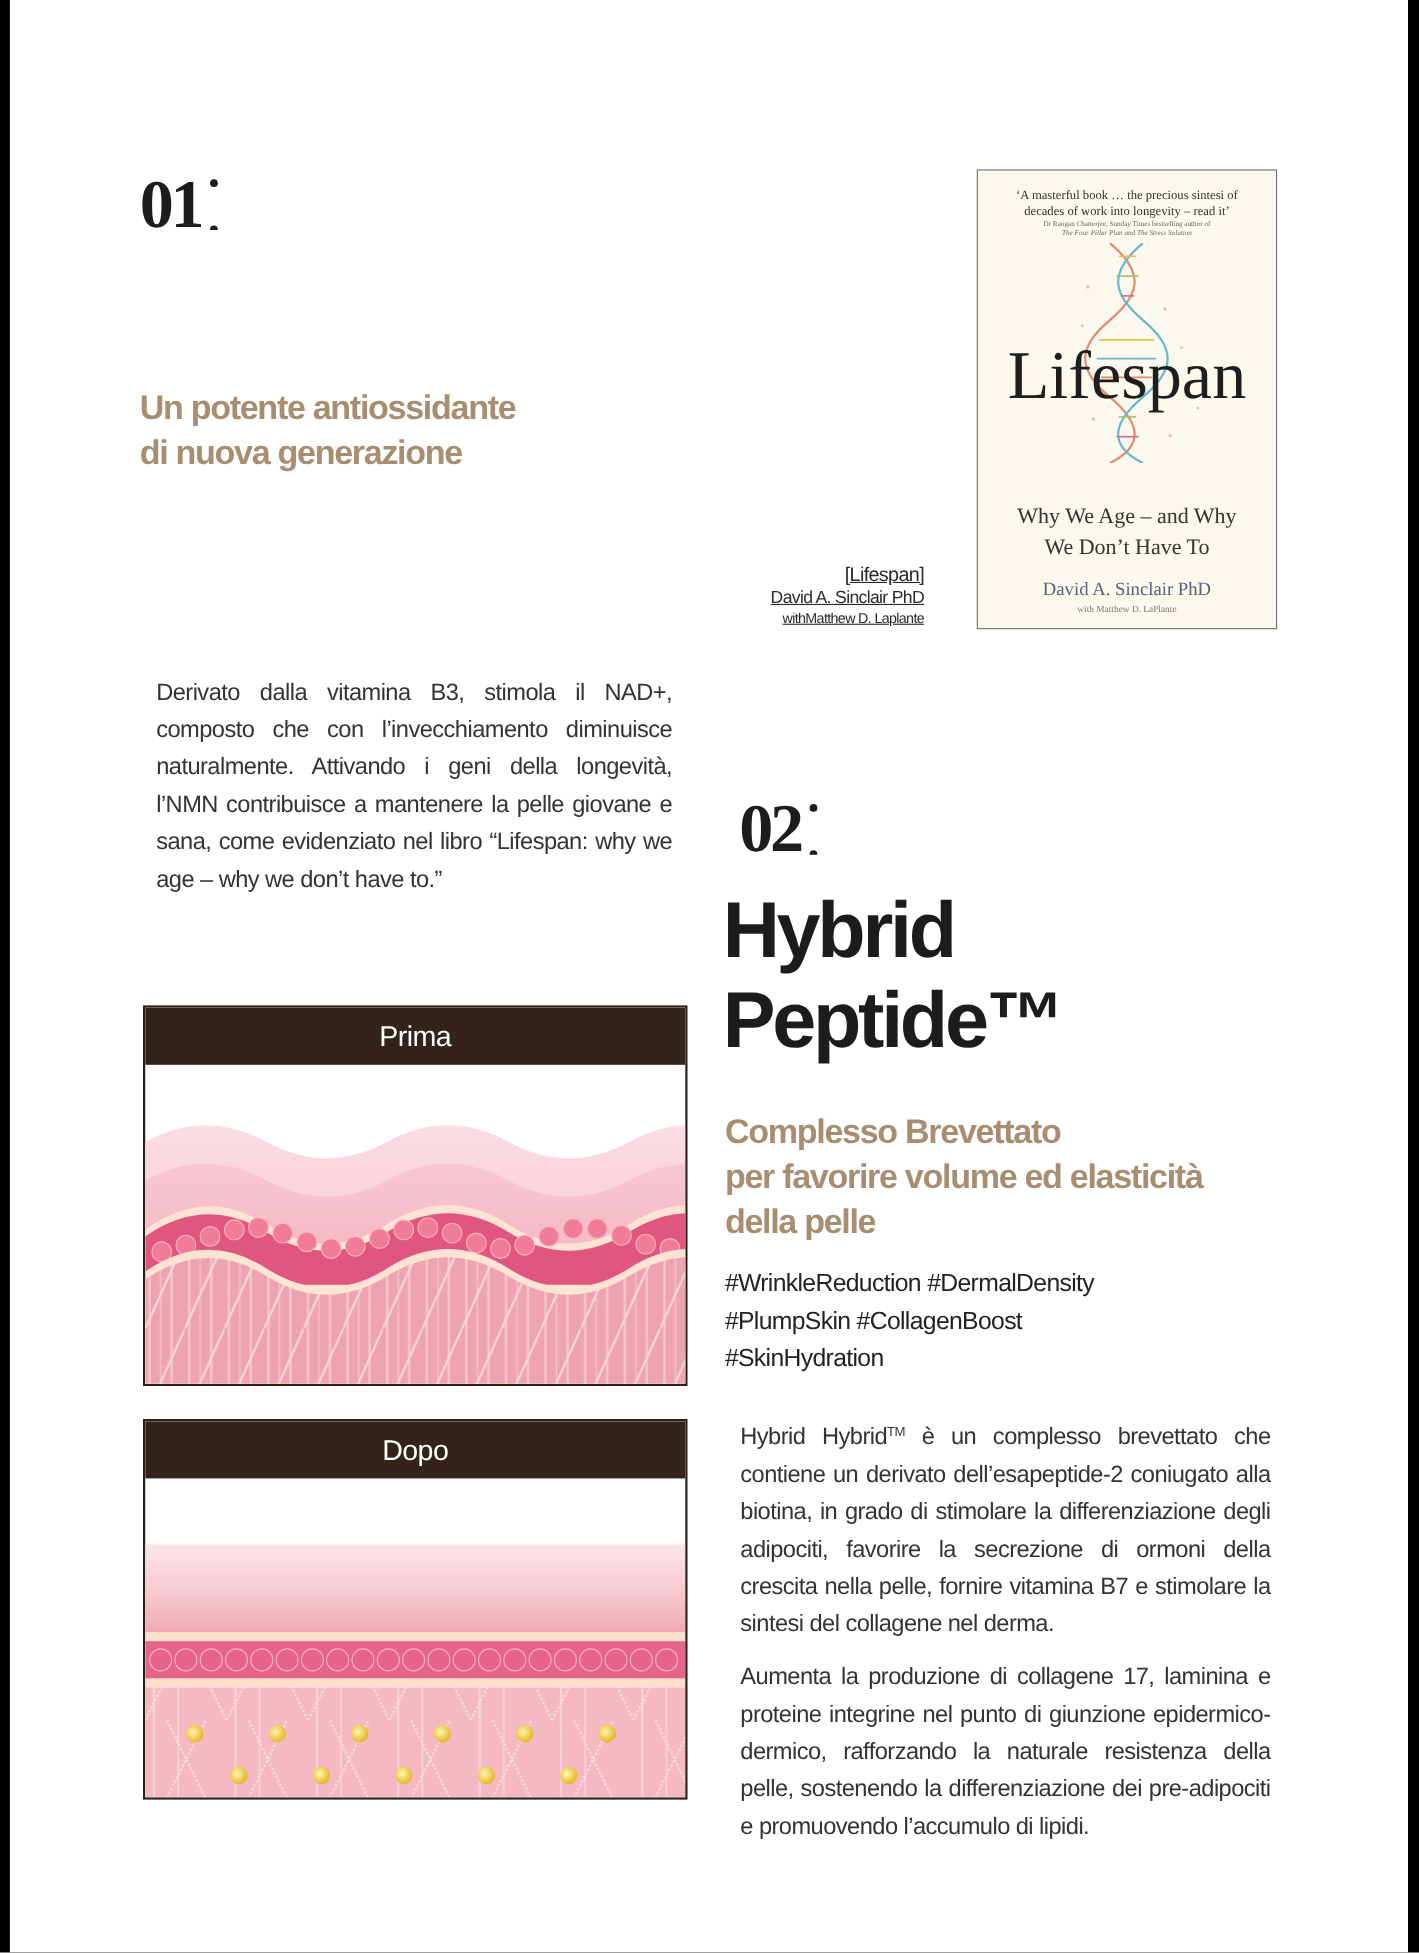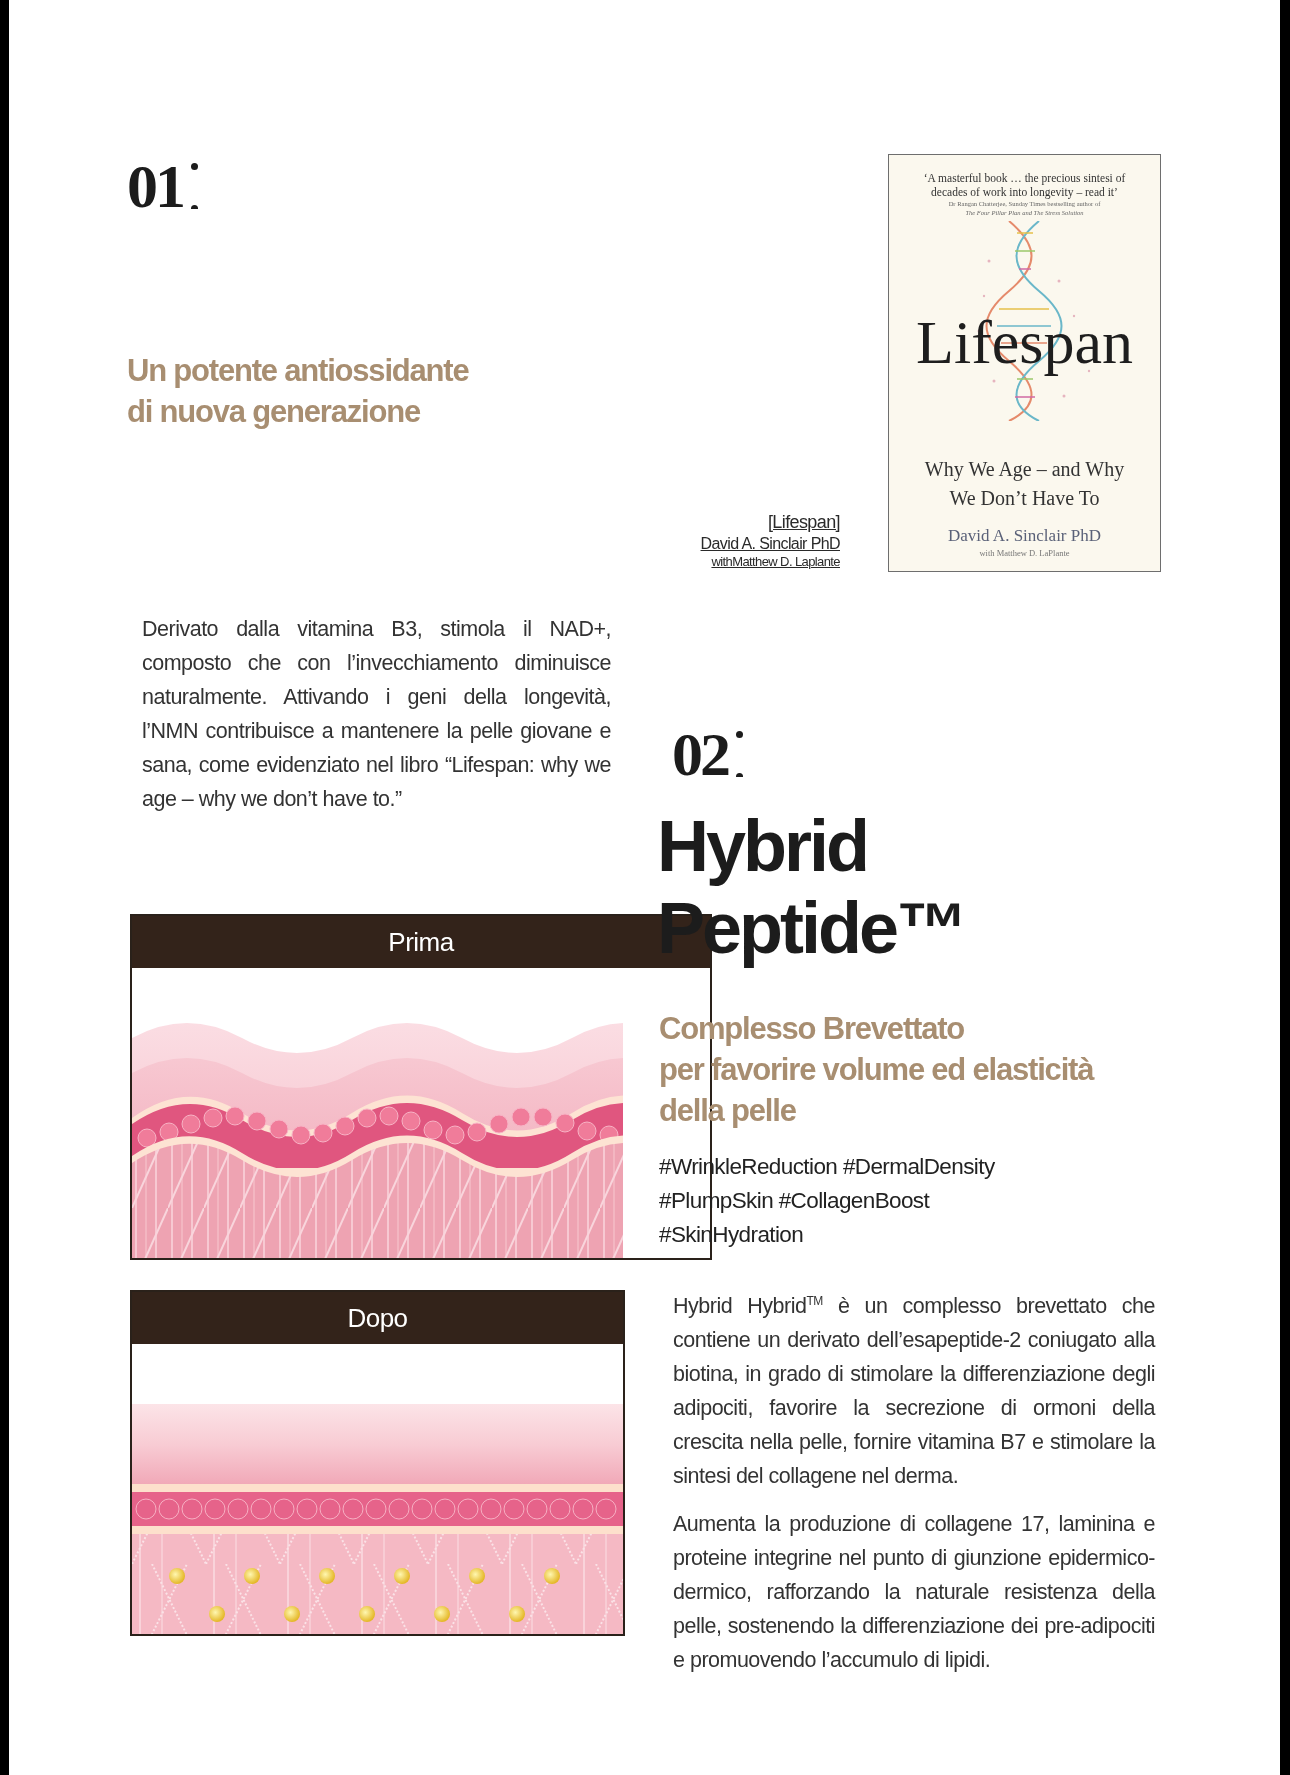--- a/index.html
+++ b/index.html
@@ -107,21 +107,21 @@
 
     <div style="position:absolute; left:0; right:0; top:152px; font-size:62px; line-height:70px; color:#1e1e1e;">Lifespan</div>
     <div style="position:absolute; left:0; right:0; top:300px; font-size:20px; line-height:29px; color:#333;">
       <div>Why We Age – and Why</div>
       <div>We Don’t Have To</div>
     </div>
     <div style="position:absolute; left:0; right:0; top:371px; font-size:17px; line-height:20px; color:#5a6178;">David A. Sinclair PhD</div>
     <div style="position:absolute; left:0; right:0; top:393px; font-size:8.5px; line-height:11px; color:#777;">with Matthew D. LaPlante</div>
   </div>
 
-  <div class="abs panel" style="left:121px; top:914px; width:582px; height:346px;">
+  <div class="abs panel" style="left:121px; top:914px; width:495px; height:346px;">
     <div class="panel-head">Prima</div>
     <svg width="491" height="290" viewBox="0 0 491 290">
       <defs>
         <linearGradient id="g1" x1="0" y1="0" x2="0" y2="1">
           <stop offset="0" stop-color="#fbdde3"></stop>
             <stop offset="1" stop-color="#f4b9c5"></stop>
         </linearGradient>
         <linearGradient id="g2" x1="0" y1="0" x2="0" y2="1">
           <stop offset="0" stop-color="#f7c6d0"></stop>
             <stop offset="1" stop-color="#ee9fb0"></stop>

